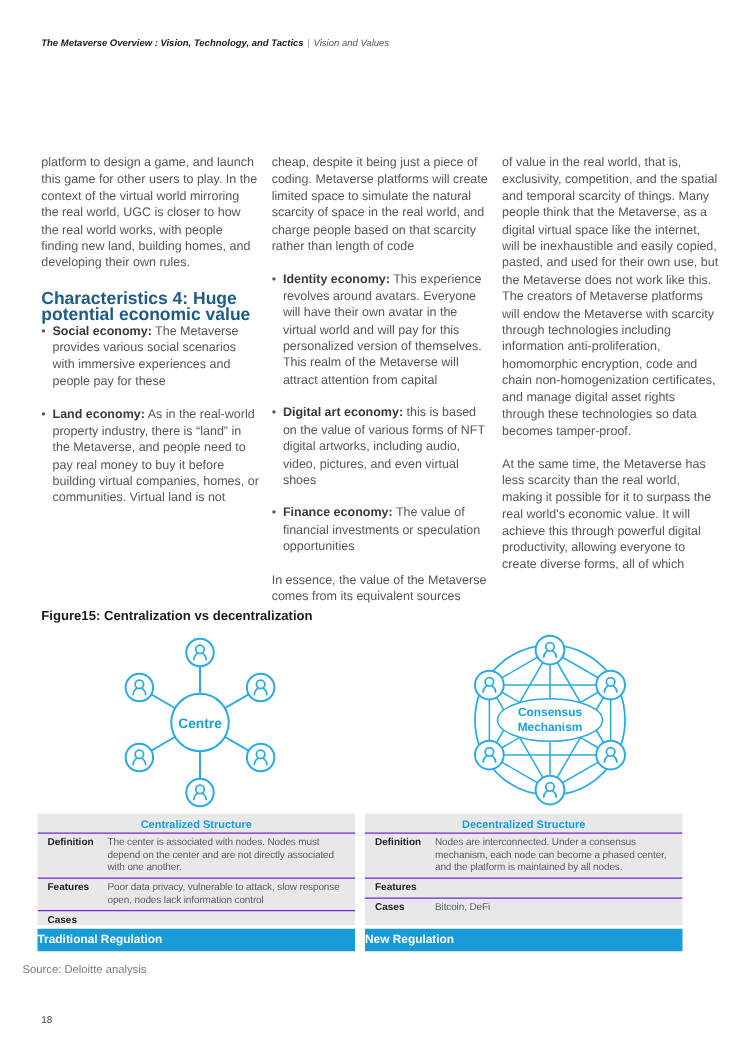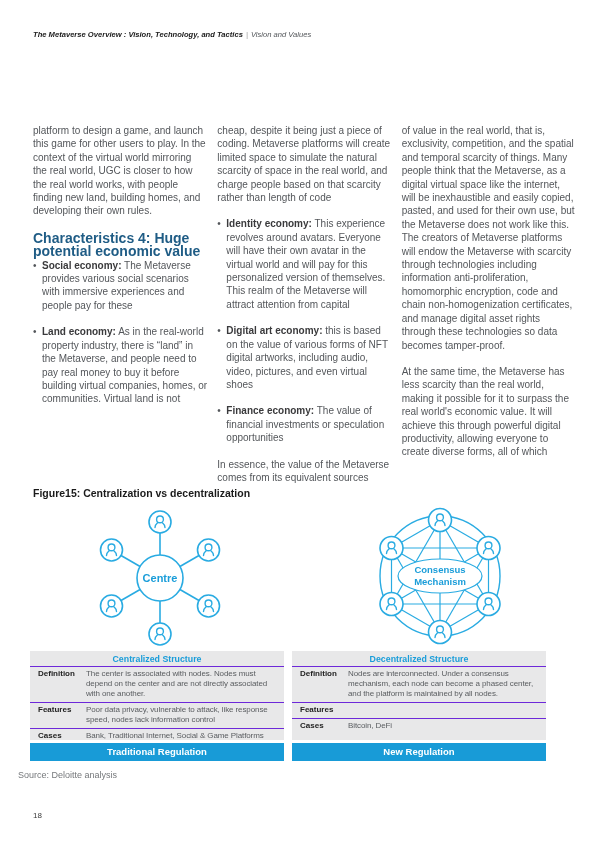--- a/index.html
+++ b/index.html
@@ -29,21 +29,21 @@
   svg text{font-family:"Liberation Sans","DejaVu Sans",sans-serif;font-weight:bold;fill:#1a9dd9;}
   
   .tables{position:absolute;top:651px;left:30px;width:516px;display:flex;gap:8px;}
   .tbl{flex:1;}
   .tbl-body{background:#e8e8e9;height:89px;overflow:hidden;}
   .tbl-header{font-size:8.8px;font-weight:bold;color:#1a9dd9;text-align:center;padding:3px 0 2px 0;}
   .tbl-row{display:flex;border-top:1px solid #6d28d9;padding:2px 6px 3px 8px;}
   .tbl-row .lbl{flex:0 0 48px;font-size:8px;font-weight:bold;color:#232323;line-height:10px;}
   .tbl-row .val{flex:1;font-size:8px;color:#5a5d60;line-height:10px;letter-spacing:-0.1px;}
   .tbl-footer{margin-top:3px;height:18px;line-height:18px;background:#189bd7;color:#ffffff;
-    font-size:9.5px;font-weight:bold;text-align:center;}
+    font-size:9.5px;font-weight:bold;}
   
   .source{position:absolute;top:770px;left:18px;font-size:9px;color:#75787b;}
   .pagenum{position:absolute;top:811px;left:33px;font-size:8px;color:#3a3a3a;}
 </style>
 </head>
 <body>
 
 <div class="page">
 
   <div class="hdr">
@@ -161,25 +161,24 @@
   <div class="tables">
     <div class="tbl">
       <div class="tbl-body">
         <div class="tbl-header">Centralized Structure</div>
         <div class="tbl-row">
           <span class="lbl">Definition</span>
           <span class="val">The center is associated with nodes. Nodes must depend on the center and are not directly associated with one another.</span>
         </div>
         <div class="tbl-row">
           <span class="lbl">Features</span>
-          <span class="val">Poor data privacy, vulnerable to attack, like response speed, nodes lack information control</span>
+          <span class="val">Poor data privacy, vulnerable to attack, slow response open, nodes lack information control</span>
         </div>
         <div class="tbl-row">
           <span class="lbl">Cases</span>
-          <span class="val">Bank, Traditional Internet, Social &amp; Game Platforms</span>
         </div>
       </div>
       <div class="tbl-footer">Traditional Regulation</div>
     </div>
     <div class="tbl">
       <div class="tbl-body">
         <div class="tbl-header">Decentralized Structure</div>
         <div class="tbl-row">
           <span class="lbl">Definition</span>
           <span class="val">Nodes are interconnected. Under a consensus mechanism, each node can become a phased center, and the platform is maintained by all nodes.</span>

